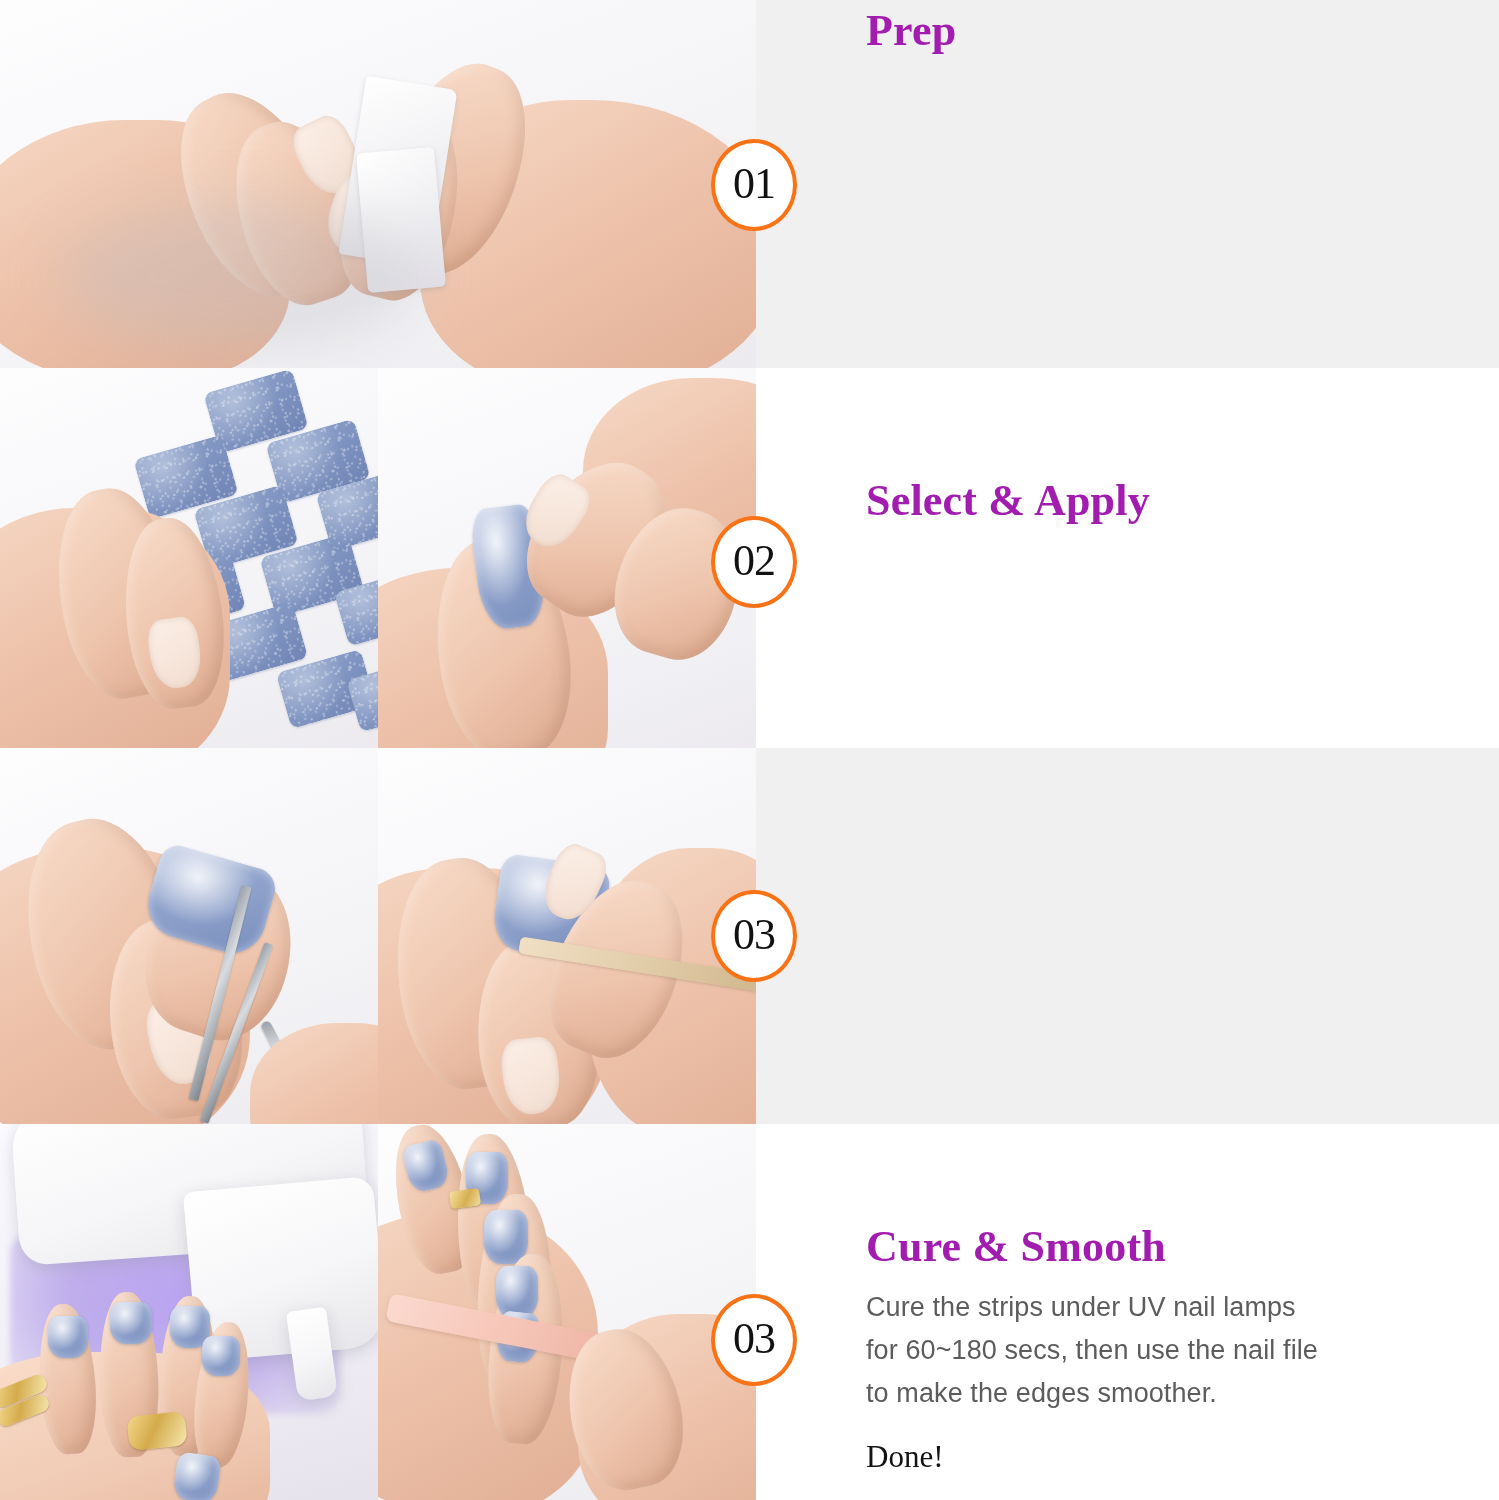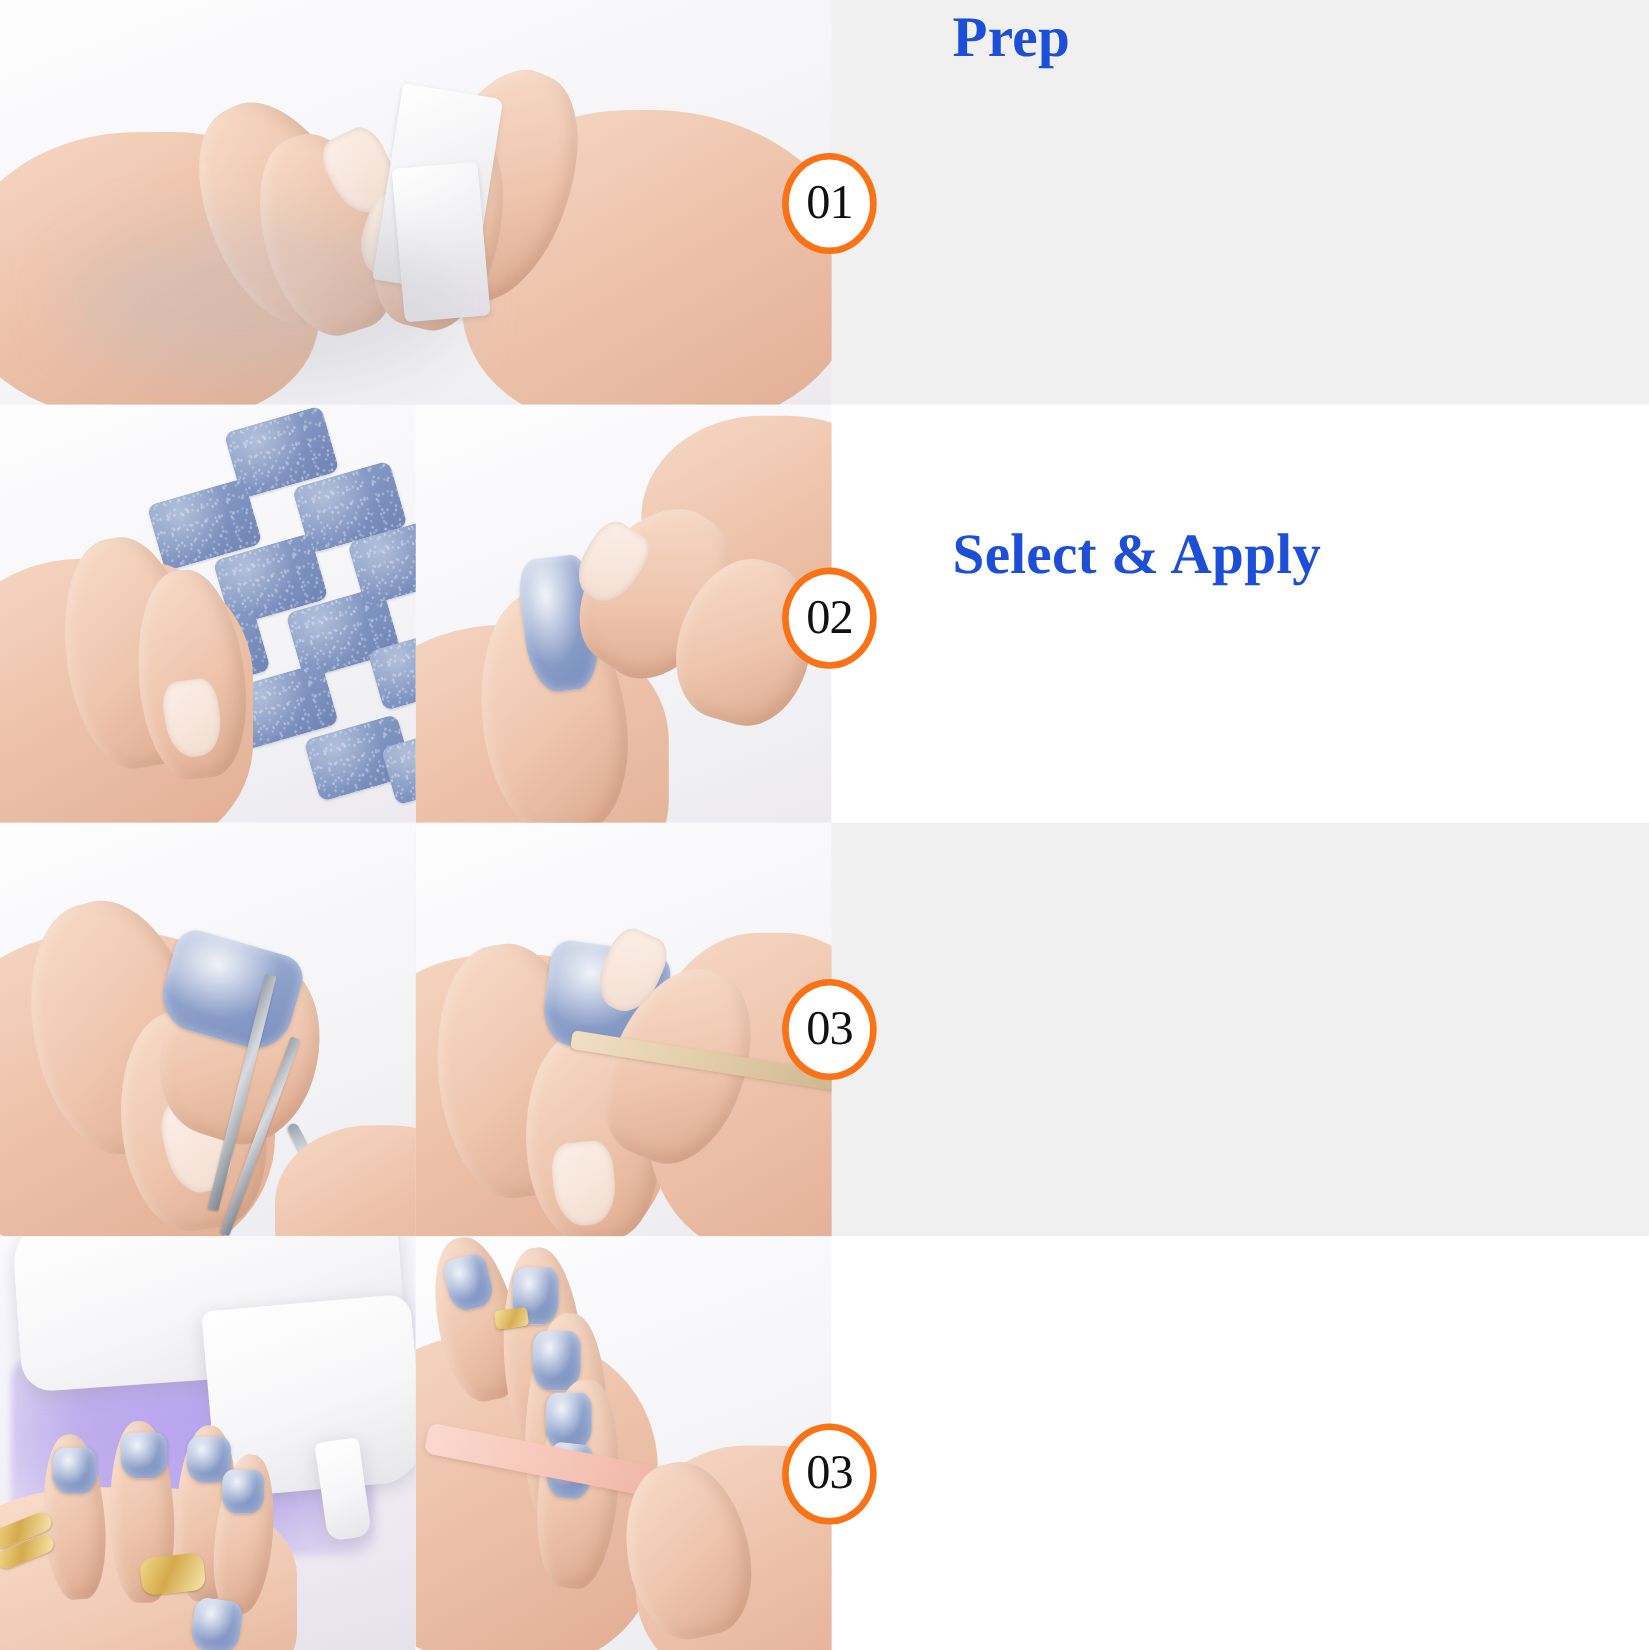--- a/index.html
+++ b/index.html
@@ -46,21 +46,21 @@
     position: relative;
     flex: 1 1 auto;
     height: 100%;
   }
 
   
   .badge {
     position: absolute;
     width: 86px;
     height: 92px;
-    border: 6px solid #f97316;
+    border: 4px solid #f97316;
     border-radius: 50%;
     background: #ffffff;
     z-index: 30;
     display: flex;
     align-items: center;
     justify-content: center;
     box-sizing: border-box;
   }
   .badge-num {
     font-family: "Liberation Serif", serif;
@@ -70,23 +70,23 @@
     line-height: 1;
     transform: translateY(-1px);
   }
 
   
   .text-block {
     position: absolute;
   }
   .step-title {
     font-family: "Liberation Serif", serif;
-    font-size: 52px;
+    font-size: 44px;
     line-height: 1.05;
-    color: #1d4ed8;
+    color: #a21caf;
     margin: 0 0 16px 0;
     letter-spacing: 0.2px;
     white-space: nowrap;
   }
   .step-body {
     font-family: "Liberation Sans", sans-serif;
     font-size: 27px;
     line-height: 43px;
     color: #5c5c5c;
     margin: 0;
@@ -387,16 +387,25 @@
 
           <div class="blob skin" style="left:200px; top:190px; width:240px; height:220px; border-radius:42% 48% 44% 40%;"></div>
           <div class="finger" style="left:192px; top:205px; width:110px; height:160px; transform:rotate(-12deg);"></div>
         </div>
       </div>
     </div>
     <div class="text-col">
       <div class="badge" style="left:-45px; top:170px;">
         <span class="badge-num">03</span>
       </div>
+      <div class="text-block" style="left:110px; top:100px;">
+        <h2 class="step-title">Cure &amp; Smooth</h2>
+        <p class="step-body">
+          <span>Cure the strips under UV nail lamps</span><br>
+          <span>for 60~180 secs, then use the nail file</span><br>
+          <span>to make the edges smoother.</span>
+        </p>
+        <p class="step-done">Done!</p>
+      </div>
     </div>
   </div>
 
 </div>
 
 </body></html>

